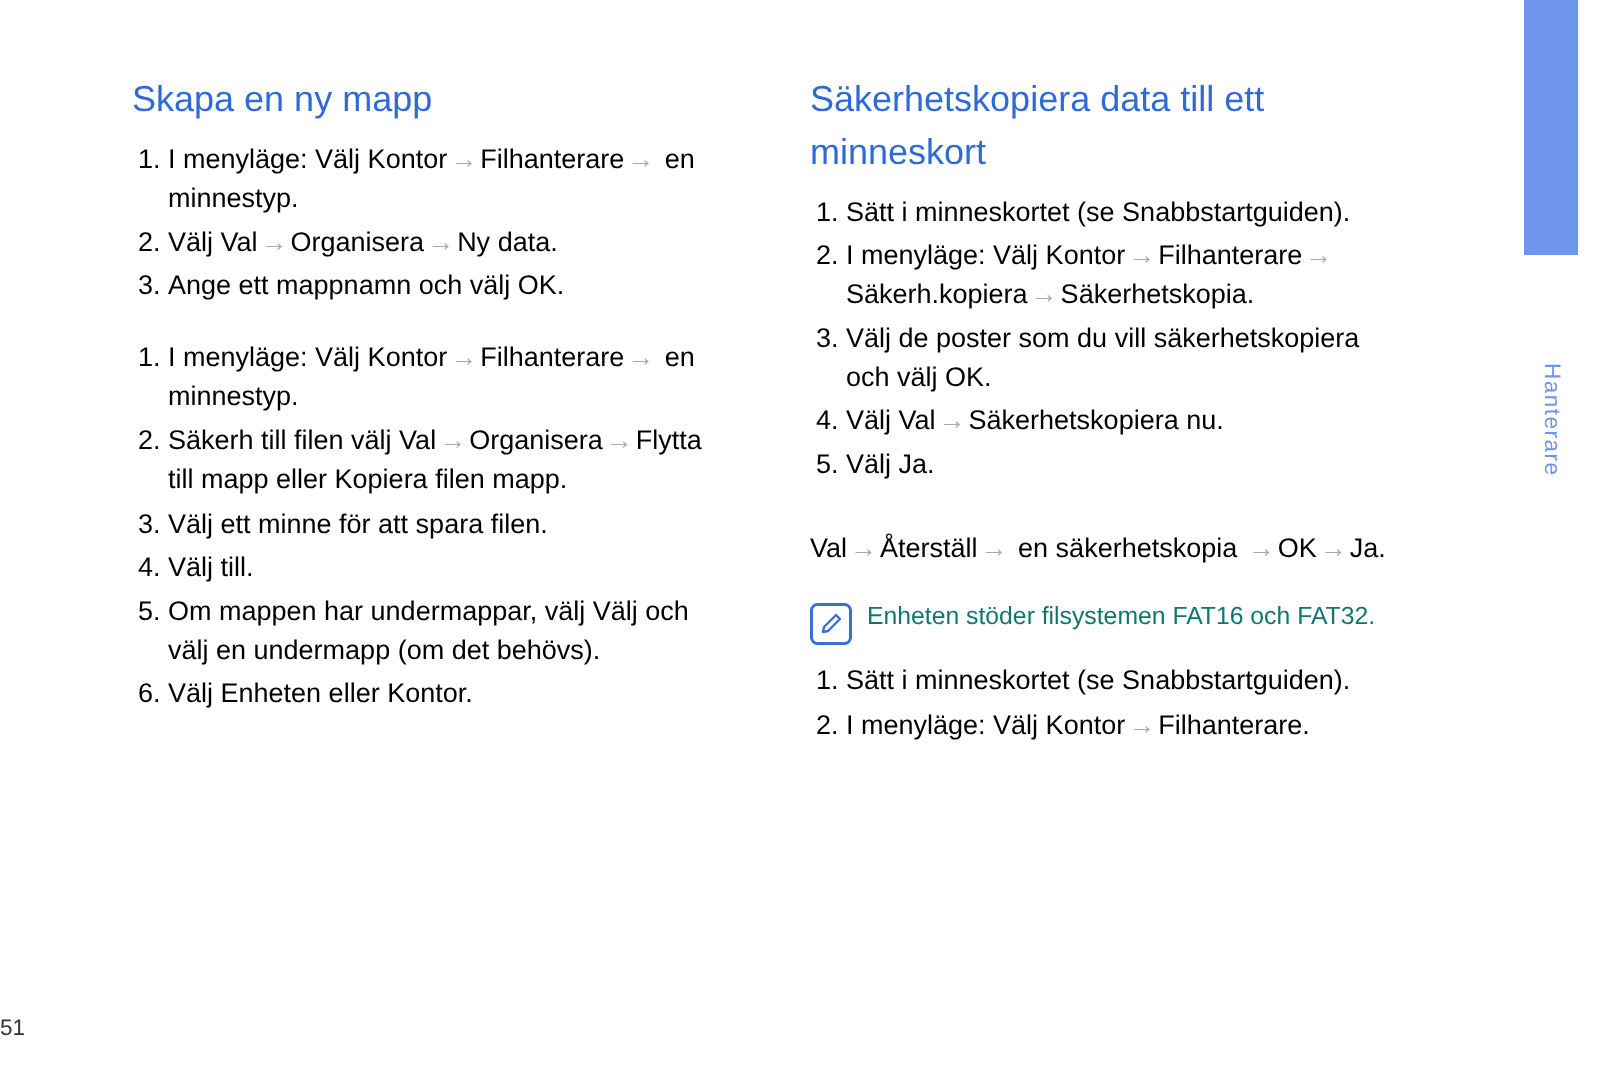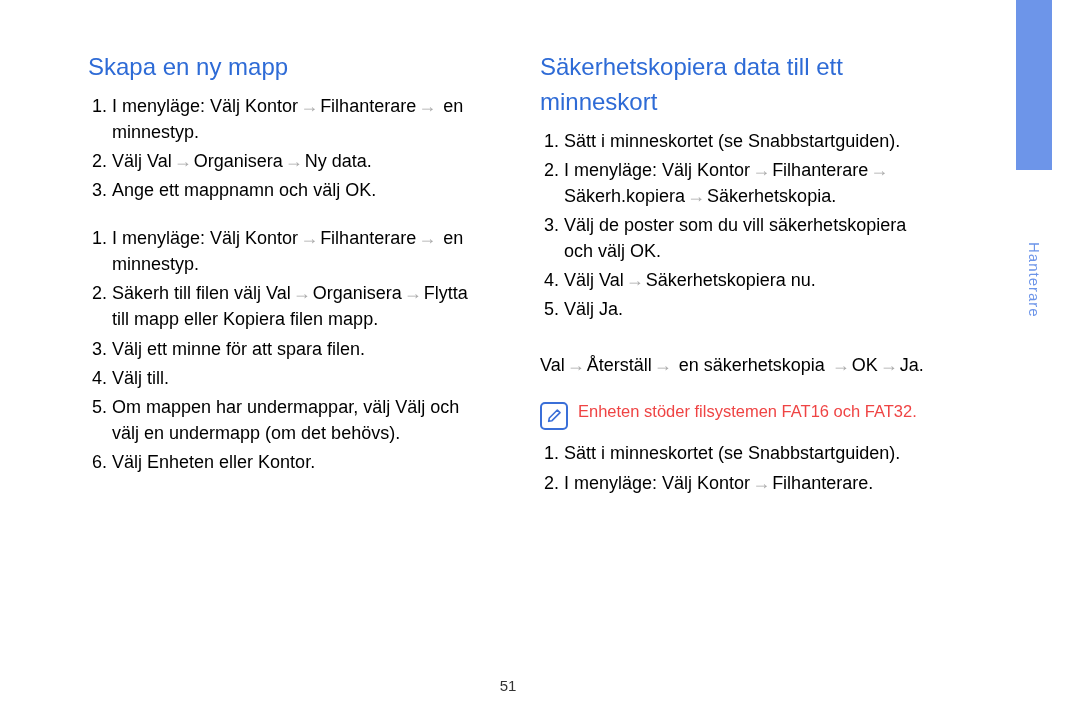--- a/index.html
+++ b/index.html
@@ -38,21 +38,21 @@
   li { margin: 3px 0; }
   strong { font-weight: normal; }
   .arrow { display:inline-block; width:22px; text-align:center; color:#aaa; }
   .para { margin: 4px 0 4px 0; }
   .note {
     display:flex;
     align-items:flex-start;
     gap:10px;
     margin: 6px 0 10px 0;
     font-size:16.5px;
-    color:#ef4444;
+    color:#0f766e;
   }
   .note-icon {
     width:28px; height:28px;
     border:2px solid #3a6fd8;
     border-radius:5px;
     display:flex; align-items:center; justify-content:center;
     color:#3a6fd8;
     flex-shrink:0;
     margin-top:2px;
   }
@@ -84,21 +84,20 @@
   .tab-label span {
     writing-mode: vertical-rl;
     color:#6d95e9;
     font-size:15px;
     letter-spacing:1px;
   }
   .pagenum {
     position:absolute;
     bottom:24px;
     left:0; width:1016px;
-    text-align:center;
     font-size:15px;
     color:#333;
   }
 </style>
 </head>
 <body>
 
 <div class="page">
 
   <div class="col">

